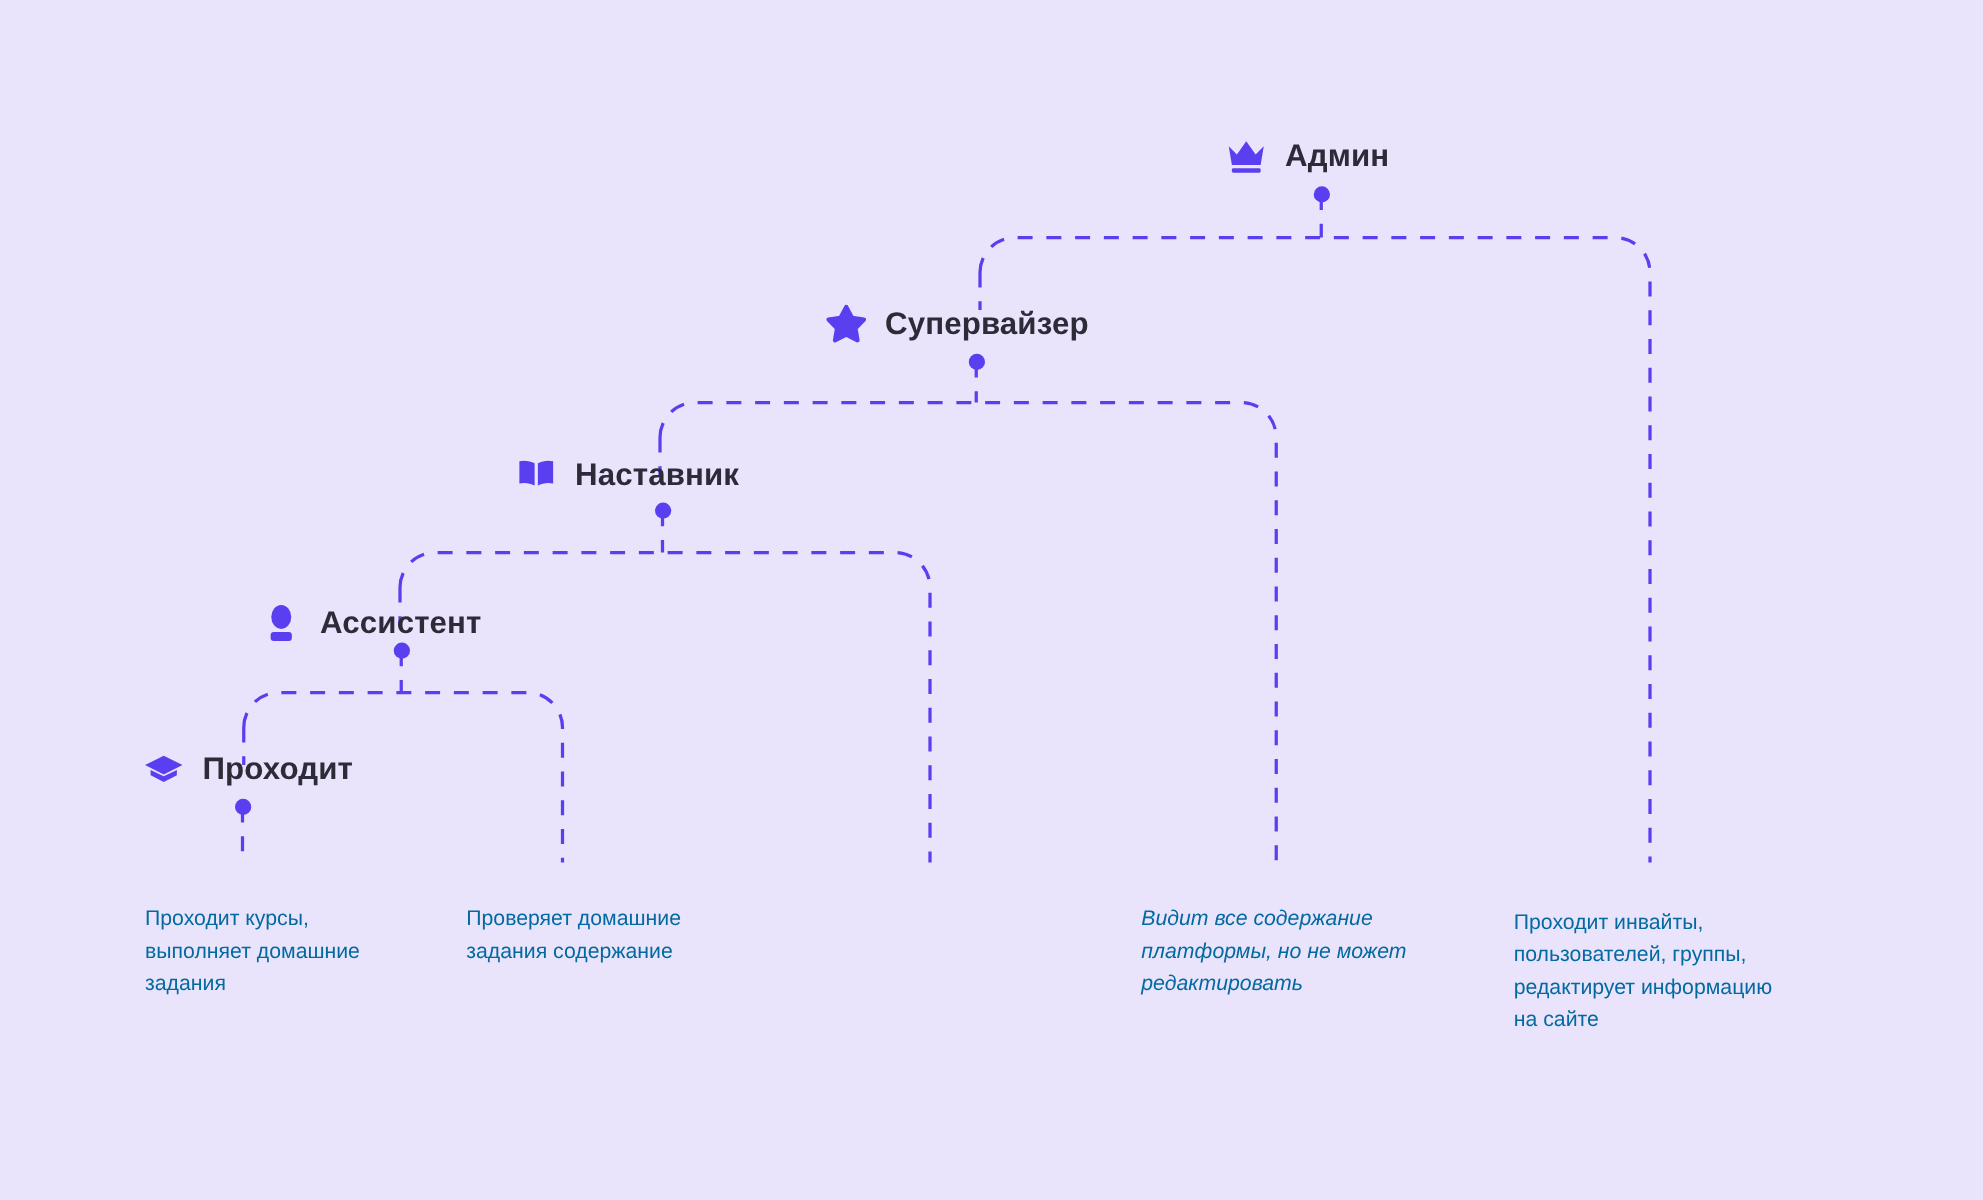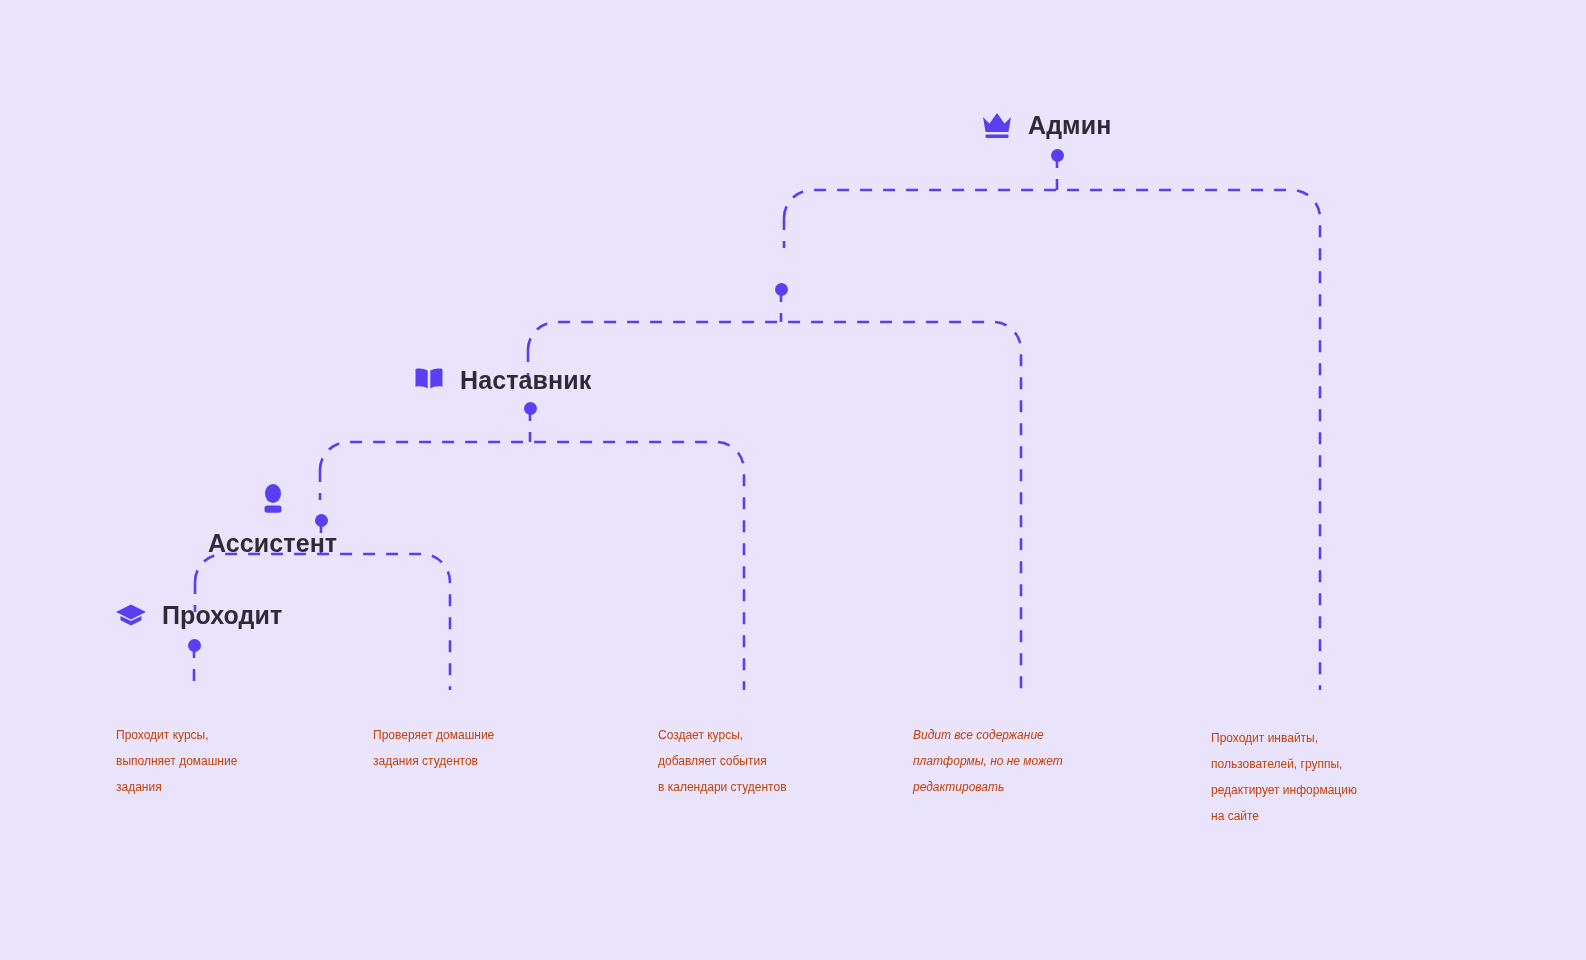--- a/index.html
+++ b/index.html
@@ -42,23 +42,23 @@
     flex: 0 0 auto;
   }
   .role-label {
     font-size: 25px;
     font-weight: bold;
     color: #2e2b38;
     letter-spacing: 0.1px;
   }
   .desc {
     position: absolute;
-    font-size: 12px;
+    font-size: 17px;
     line-height: 26px;
-    color: #c2410c;
+    color: #0369a1;
     white-space: pre-line;
   }
   .node-dot {
     position: absolute;
     width: 13px;
     height: 13px;
     border-radius: 50%;
     background: #5a3ff0;
   }
 </style>
@@ -91,32 +91,40 @@
   <div class="role" style="left:980px; top:108px;">
     <span class="role-icon">
       <svg viewBox="0 0 34 34" width="34" height="34" aria-hidden="true">
         <path d="M3 9 L9.5 15.5 L17 5 L24.5 15.5 L31 9 L28.5 24 L5.5 24 Z" fill="#5a3ff0"></path>
         <rect x="5.5" y="26.5" width="23" height="3.6" rx="1.1" fill="#5a3ff0"></rect>
       </svg>
     </span>
     <span class="role-label">Админ</span>
   </div>
 
+  <div class="role" style="left:660px; top:242px;">
+    <span class="role-icon">
+      <svg viewBox="0 0 34 34" width="34" height="34" aria-hidden="true">
+        <path d="M17 3.5 L21.6 12.2 L31.2 13.6 L24.4 20.6 L26 30.2 L17 25.6 L8 30.2 L9.6 20.6 L2.8 13.6 L12.4 12.2 Z" fill="#5a3ff0" stroke="#5a3ff0" stroke-width="3.4" stroke-linejoin="round"></path>
+      </svg>
+    </span>
+    <span class="role-label">Супервайзер</span>
+  </div>
 
   <div class="role" style="left:412px; top:361px;align-items:flex-end;">
     <span class="role-icon">
       <svg viewBox="0 0 34 34" width="34" height="34" aria-hidden="true">
         <path d="M3.5 8 C7.5 7 12 7.6 15.7 9.6 L15.7 27.4 C12 25.4 7.5 24.8 3.5 25.8 Z" fill="#5a3ff0"></path>
         <path d="M30.5 8 C26.5 7 22 7.6 18.3 9.6 L18.3 27.4 C22 25.4 26.5 24.8 30.5 25.8 Z" fill="#5a3ff0"></path>
       </svg>
     </span>
     <span class="role-label">Наставник</span>
   </div>
 
-  <div class="role" style="left:208px; top:481px;flex-direction:column;">
+  <div class="role" style="left:208px; top:481px;">
     <span class="role-icon">
       <svg viewBox="0 0 34 34" width="34" height="34" aria-hidden="true">
         <ellipse cx="17" cy="12.5" rx="8" ry="9.6" fill="#5a3ff0"></ellipse>
         <rect x="8.5" y="24.5" width="17" height="7.2" rx="2.6" fill="#5a3ff0"></rect>
       </svg>
     </span>
     <span class="role-label">Ассистент</span>
   </div>
 
   <div class="role" style="left:114px; top:598px;">
@@ -126,24 +134,21 @@
         <path d="M17 23 L6.5 18 L6.5 22.2 L17 27.5 L27.5 22.2 L27.5 18 Z" fill="#5a3ff0"></path>
       </svg>
     </span>
     <span class="role-label">Проходит</span>
   </div>
 
   <div class="desc" style="left:116px; top:722px; width:250px;">Проходит курсы,
 выполняет домашние
 задания</div>
   <div class="desc" style="left:373px; top:722px; width:250px;">Проверяет домашние
-задания студентов</div>
-  <div class="desc" style="left:658px; top:722px; width:250px;">Создает курсы,
-добавляет события
-в календари студентов</div>
+задания содержание</div>
   <div class="desc" style="left:913px; top:722px; width:250px;font-style:italic;">Видит все содержание
 платформы, но не может
 редактировать</div>
   <div class="desc" style="left:1211px; top:725px; width:260px;">Проходит инвайты,
 пользователей, группы,
 редактирует информацию
 на сайте</div>
 
 </div>
 

